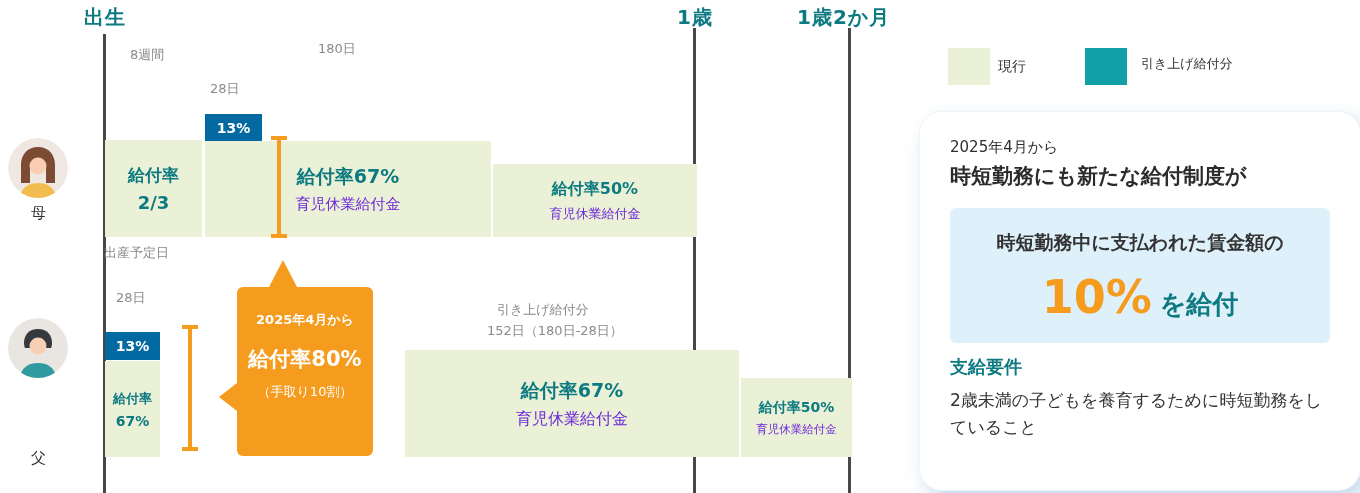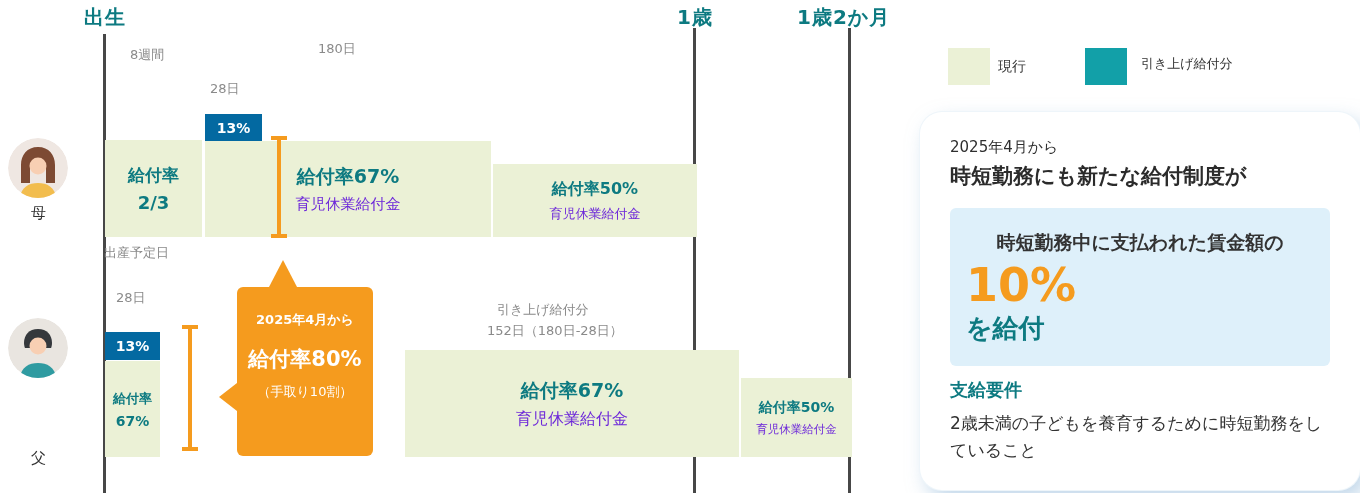--- a/index.html
+++ b/index.html
@@ -25,21 +25,21 @@
   .tri-up{position:absolute;left:269px;top:260px;width:0;height:0;border-left:14px solid transparent;border-right:14px solid transparent;border-bottom:27px solid #f59b1e;}
   .tri-left{position:absolute;left:219px;top:383px;width:0;height:0;border-top:14px solid transparent;border-bottom:14px solid transparent;border-right:18px solid #f59b1e;}
   .legend-swatch{position:absolute;width:42px;height:37px;}
   .legend-label{position:absolute;font-size:14px;color:#333;}
   .panel{position:absolute;left:920px;top:112px;width:440px;height:378px;background:#fff;border-radius:22px;
          box-shadow:0 0 0 1px #eef5fa, 7px 9px 20px rgba(140,180,215,.55);box-sizing:border-box;padding:26px 30px;}
   .panel .p-date{font-size:15px;color:#2f2f2f;}
   .panel .p-title{font-size:21px;font-weight:bold;color:#2b2b2b;margin-top:5px;}
   .panel .p-highlight{margin-top:18px;background:#def0fa;border-radius:6px;padding:22px 8px 20px;text-align:center;}
   .panel .p-hl-line{font-size:19px;font-weight:bold;color:#333;}
-  .panel .p-percent-row{margin-top:4px;display:flex;align-items:baseline;justify-content:center;flex-direction:column;}
+  .panel .p-percent-row{margin-top:16px;display:flex;align-items:baseline;justify-content:center;}
   .panel .p-percent{font-size:46px;font-weight:bold;color:#f59b1e;line-height:1.1;}
   .panel .p-percent-suffix{font-size:26px;font-weight:bold;color:#0d7a81;margin-left:8px;}
   .panel .p-req-title{margin-top:12px;font-size:18px;font-weight:bold;color:#0d7a81;}
   .panel .p-req-text{margin-top:8px;font-size:17px;color:#333;line-height:1.6;}
 </style>
 </head>
 <body>
 
 <div class="canvas">
 

